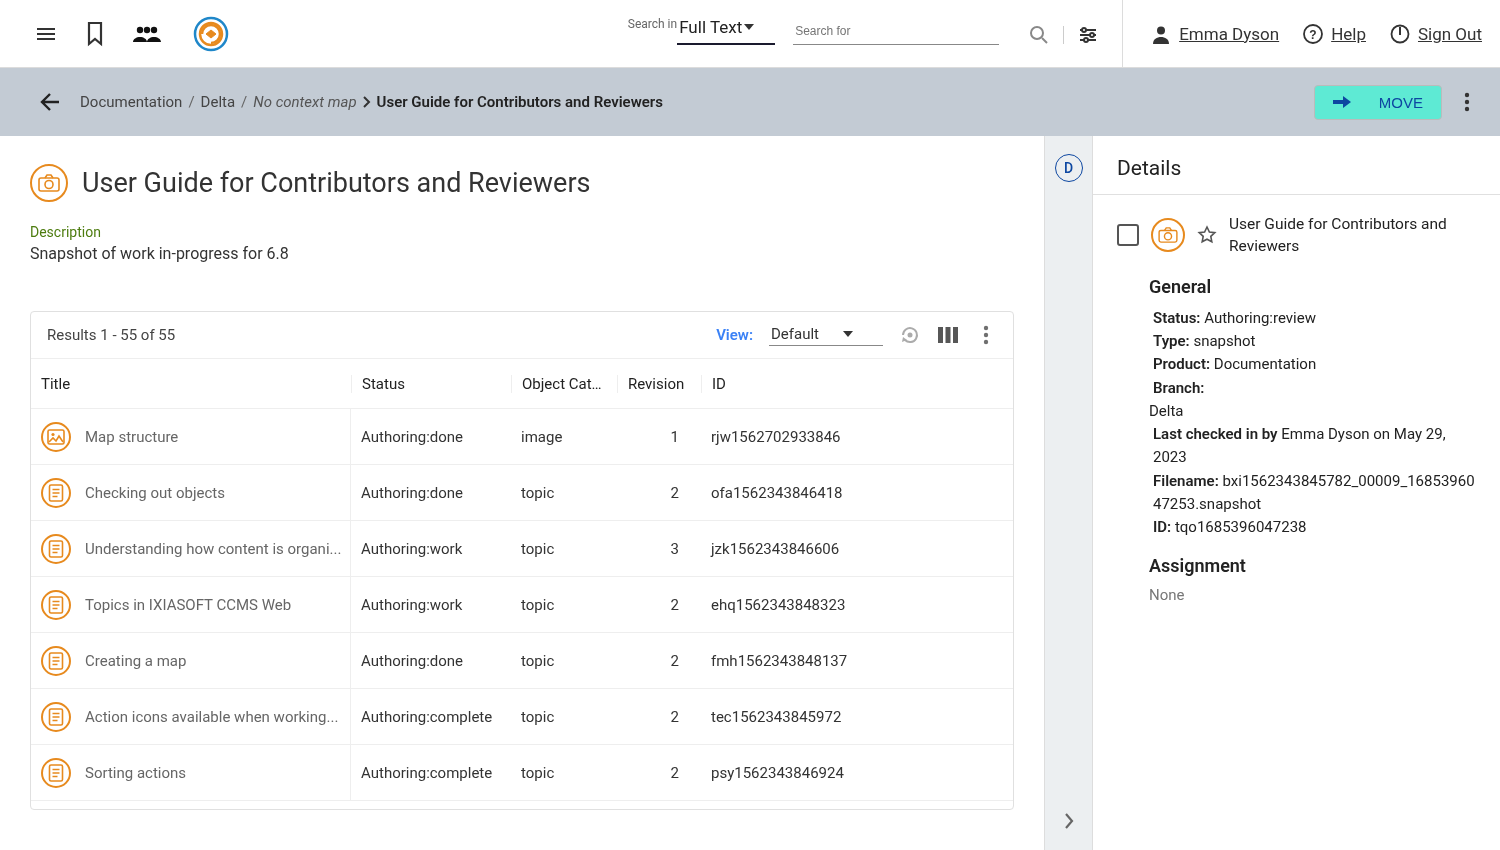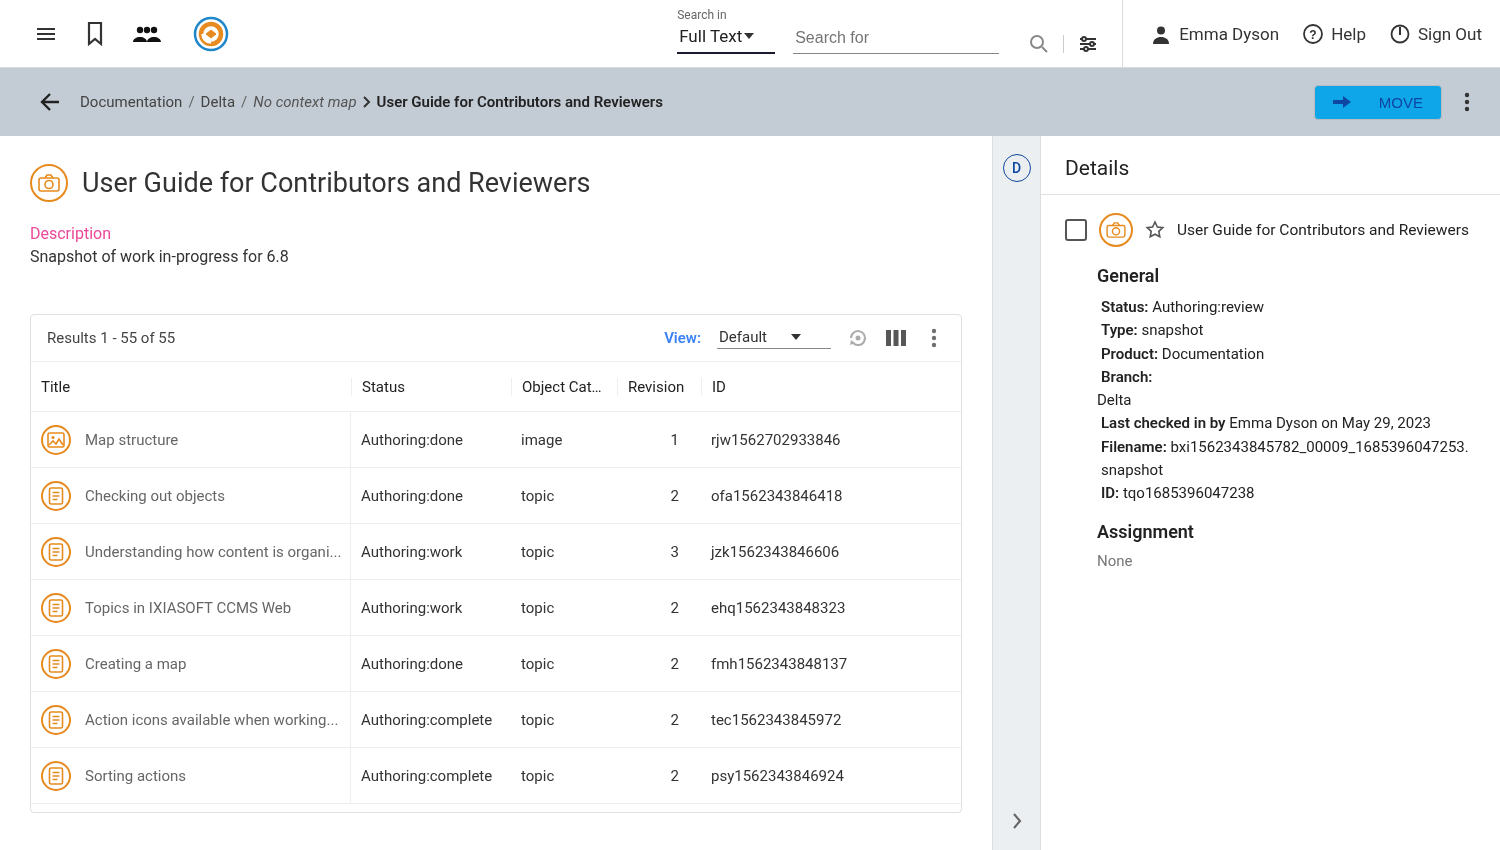--- a/index.html
+++ b/index.html
@@ -4,49 +4,49 @@
 <style>
   * { box-sizing: border-box; margin: 0; padding: 0; }
   body { font-family: -apple-system, BlinkMacSystemFont, "Segoe UI", Roboto, Helvetica, Arial, sans-serif; font-size: 14px; color: #333; width: 1500px; height: 850px; overflow: hidden; background: #fff; }
   
   
   .header { display: flex; align-items: center; height: 68px; border-bottom: 1px solid #dcdcdc; padding: 0 18px 0 34px; }
   .header-left { display: flex; align-items: center; gap: 26px; }
   .hamburger-icon, .bookmark-icon, .people-icon { display: inline-flex; align-items: center; justify-content: center; cursor: pointer; }
   .logo-icon { display: inline-flex; }
   .header-center { display: flex; align-items: flex-end; margin-left: auto; gap: 18px; padding-bottom: 6px; }
-  .search-in-group { display: flex; flex-direction: column; }
+  .search-in-group { display: flex; flex-direction: row; }
   .search-in-label { font-size: 12px; color: #666; margin-bottom: 4px; }
   .select-like { display: inline-flex; align-items: center; gap: 2px; border-bottom: 2px solid #1a1a2e; padding: 0 4px 6px 2px; min-width: 98px; font-size: 17px; color: #222; cursor: pointer; }
-  .search-input { border: none; border-bottom: 1px solid #888; font-size: 16px; padding: 1px 2px 6px 2px; width: 206px; outline: none; color: #14532d; }
+  .search-input { border: none; border-bottom: 1px solid #888; font-size: 12px; padding: 1px 2px 6px 2px; width: 206px; outline: none; color: #14532d; }
   .header-icons-right { display: flex; align-items: center; gap: 10px; margin-left: 12px; }
   .vsep { width: 1px; height: 18px; background: #ccc; margin: 0 4px; }
   .header-right { display: flex; align-items: center; gap: 24px; margin-left: 24px; border-left: 1px solid #dcdcdc; height: 68px; padding-left: 28px; }
-  .header-item { display: inline-flex; align-items: center; gap: 8px; font-size: 17px; color: #333; cursor: pointer; }
+  .header-item { display: inline-flex; align-items: center; gap: 8px; font-size: 17px; color: #333; cursor: pointer; text-decoration: underline; }
 
   
   .crumb-bar { height: 68px; background: #c3cbd4; display: flex; align-items: center; padding: 0 22px 0 38px; gap: 14px; }
   .crumb-back { cursor: pointer; display: inline-flex; }
   .crumbs { display: flex; align-items: center; gap: 6px; font-size: 15px; color: #444; margin-left: 6px; }
   .crumb-link { color: #444; cursor: pointer; }
   .crumb-italic { font-style: italic; color: #555; cursor: pointer; }
   .crumb-strong { font-weight: 600; color: #222; }
   .crumb-sep { color: #666; cursor: default; display: inline-flex; align-items: center;}
   .crumb-right { margin-left: auto; display: flex; align-items: center; gap: 14px; }
-  .move-btn { background: #0ea5e9; border: 1px solid #bbb; border-radius: 4px; padding: 8px 18px; display: inline-flex; align-items: center; gap: 28px; font-size: 15px; color: #0d47a1; cursor: pointer; font-weight: 500;}
+  .move-btn { background: #5eead4; border: 1px solid #bbb; border-radius: 4px; padding: 8px 18px; display: inline-flex; align-items: center; gap: 28px; font-size: 15px; color: #0d47a1; cursor: pointer; font-weight: 500;}
   .kebab { cursor: pointer; display: inline-flex; align-items: center; justify-content: center; width: 22px;}
 
   
   .main-area { display: flex; height: calc(850px - 68px - 68px); }
   .content-col { flex: 1; padding: 28px 30px 0 30px; overflow: hidden;}
   .page-title-row { display: flex; align-items: center; gap: 14px; margin-bottom: 22px; }
   .circle-icon-lg { width: 38px; height: 38px; border: 2px solid #e78a1e; border-radius: 50%; display: inline-flex; align-items: center; justify-content: center; flex-shrink:0;}
   .circle-icon-sm { width: 30px; height: 30px; border: 2px solid #e78a1e; border-radius: 50%; display: inline-flex; align-items: center; justify-content: center; flex-shrink:0;}
   .page-title { font-size: 27px; font-weight: 400; color: #333; }
-  .desc-label { font-size: 16px; color: #ec4899; margin-bottom: 4px; }
+  .desc-label { font-size: 14px; color: #4d7c0f; margin-bottom: 4px; }
   .desc-text { font-size: 16px; color: #333; margin-bottom: 22px; }
 
   .table-box { border: 1px solid #e0e0e0; border-radius: 4px; overflow: hidden; margin-top: 48px; }
   .table-toolbar { display: flex; align-items: center; padding: 12px 16px; border-bottom: 1px solid #eee; }
   .results-text { font-size: 15px; color: #444; }
   .toolbar-right { margin-left: auto; display: flex; align-items: center; gap: 16px; }
   .view-label { font-size: 15px; color: #3b82f6; font-weight:600;}
   .view-select { border: none; border-bottom: 1px solid #888; padding: 0 30px 2px 2px; font-size: 15px; cursor: pointer; display: inline-flex; align-items: center; gap: 24px; }
   .tb-icon { cursor: pointer; display: inline-flex; opacity:0.7;}
 
@@ -62,21 +62,21 @@
   .grid-row { display: grid; grid-template-columns: 320px 160px 106px 84px 200px 1fr; border-bottom: 1px solid #eee; align-items: center; height: 56px; cursor: pointer;}
   .gr-cell { font-size: 15px; color: #333; padding: 0 10px; overflow: hidden; text-overflow: ellipsis; white-space: nowrap; }
   .gr-title { display: flex; align-items: center; gap: 14px; color: #666; border-right: 1px solid #eee; height:100%;}
   .gr-rev { text-align: right; padding-right: 22px; }
 
   
   .rail { width: 48px; border-left: 1px solid #ddd; background: #eceff1; display: flex; flex-direction: column; align-items: center; padding-top: 18px; position: relative;}
   .rail-d { width: 28px; height: 28px; border: 1.5px solid #0d47a1; color: #0d47a1; border-radius: 50%; display: inline-flex; align-items: center; justify-content: center; font-size: 14px; font-weight:500;}
   .rail-expand { position: absolute; bottom: 20px; cursor: pointer;}
 
-  .details-panel { width: 460px; border-left: 1px solid #ddd; padding: 20px 24px 20px 24px; overflow-y: auto;}
+  .details-panel { width: 408px; border-left: 1px solid #ddd; padding: 20px 24px 20px 24px; overflow-y: auto;}
   .details-title { font-size: 21px; color: #222; margin-bottom: 14px; }
   .details-divider { height: 1px; background: #e0e0e0; margin-bottom: 18px; margin-left:-24px; margin-right:-24px;}
   .details-header-row { display: flex; align-items: center; gap: 12px; margin-bottom: 18px; }
   .checkbox-sq { width: 22px; height: 22px; border: 2px solid #555; border-radius: 3px; cursor: pointer; }
   .circle-icon-m { width: 34px; height: 34px; border: 2px solid #e78a1e; border-radius: 50%; display: inline-flex; align-items: center; justify-content: center; flex-shrink:0;}
   .star-icon { cursor: pointer; display:inline-flex;}
   .details-item-title { font-size: 15.5px; color: #222; line-height: 1.45; flex:1;}
   .section-h { font-size: 18px; font-weight: 600; color: #222; margin: 6px 0 10px 0;}
   .field-row { font-size: 15px; color: #222; line-height: 1.55; }
   .field-label { font-weight: 600; }

